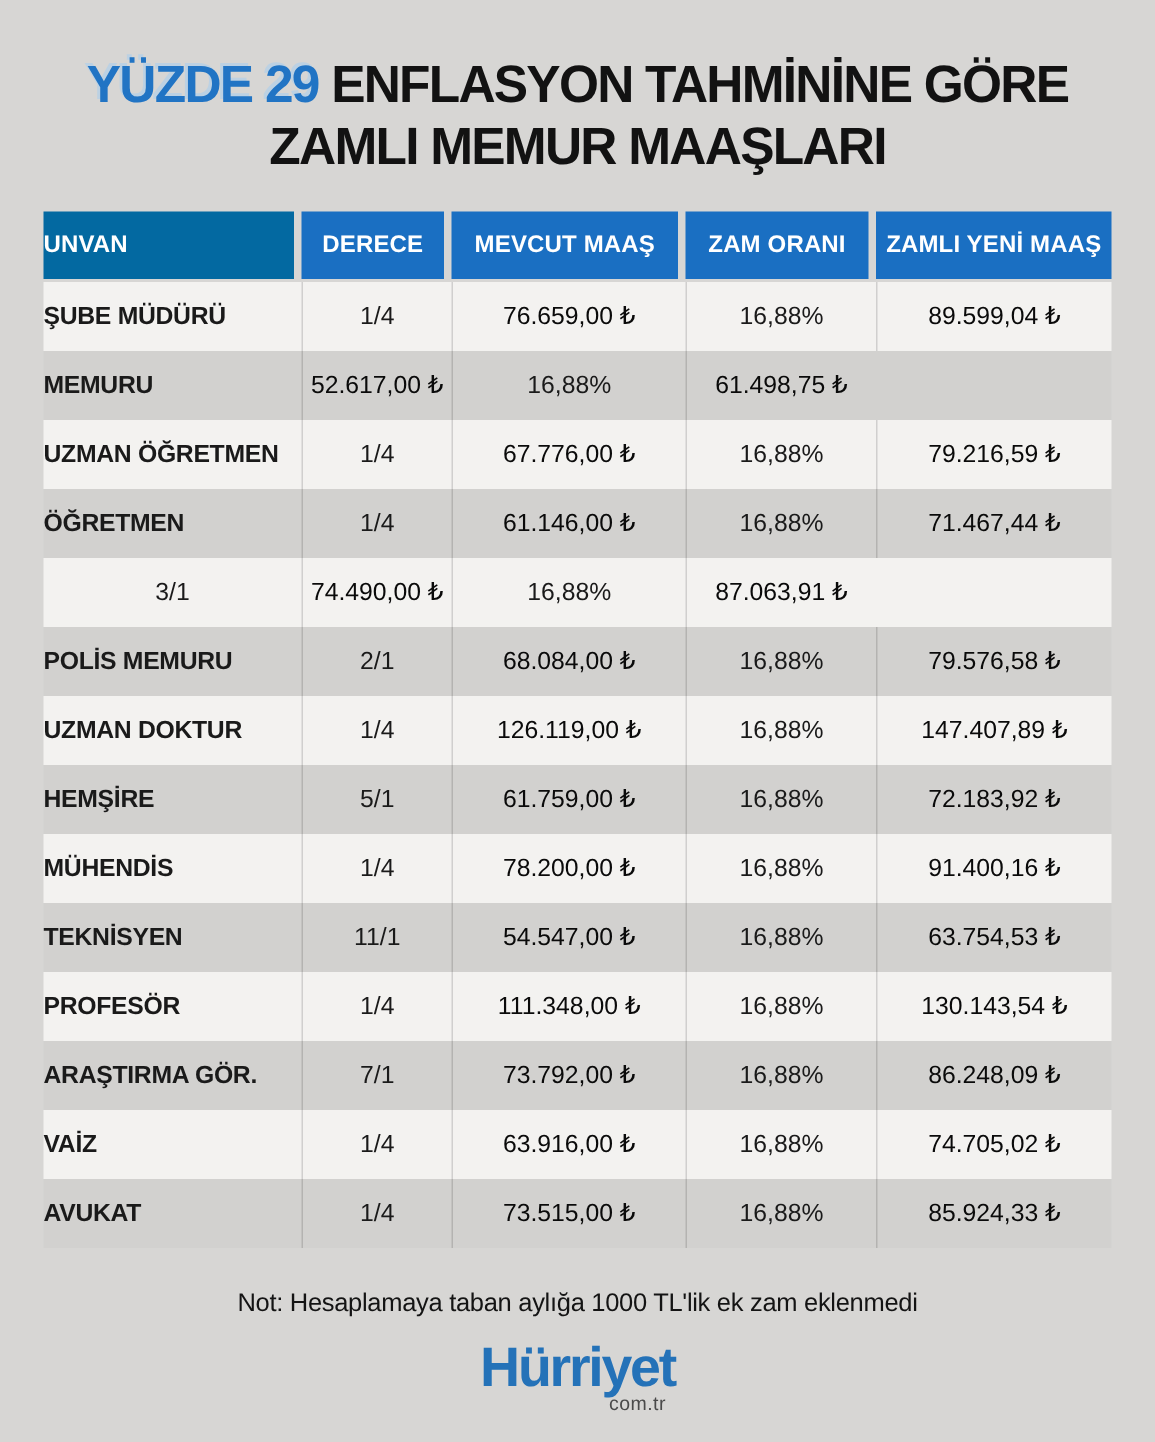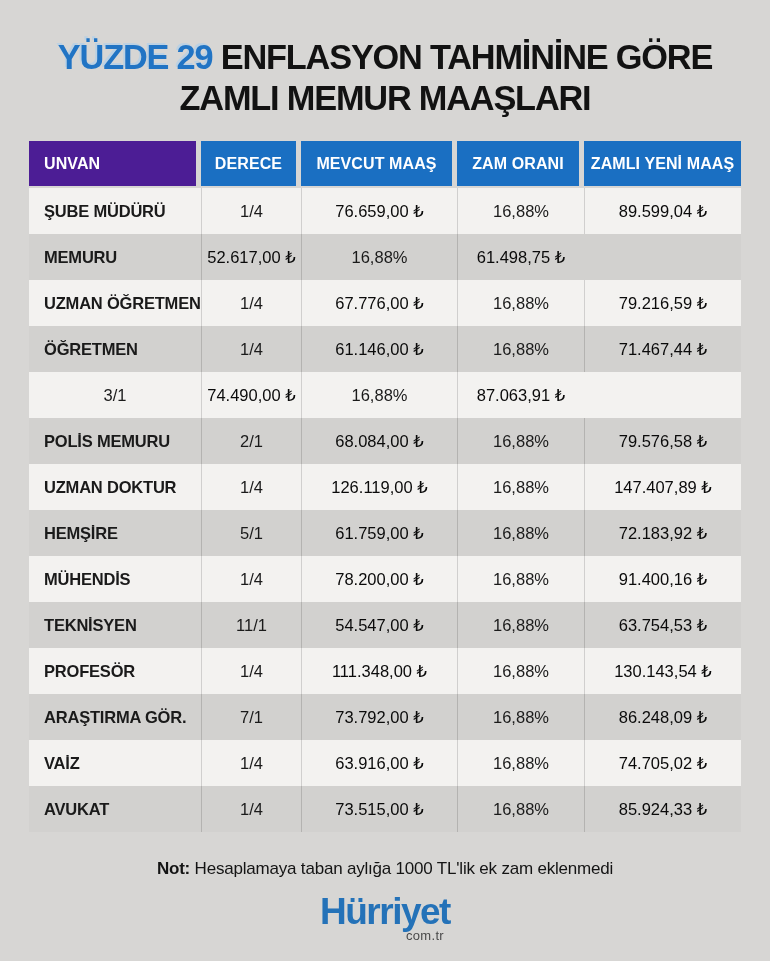--- a/index.html
+++ b/index.html
@@ -47,54 +47,53 @@
     justify-content: center;
     background: #1a6fc2;
     color: #ffffff;
     font-weight: 700;
     font-size: 16px;
     letter-spacing: 0.1px;
     margin-right: 5px;
   }
   .th-cell:last-child .th-inner { margin-right: 0; }
   .th-cell.unvan-h .th-inner {
-    background: #4c1d95;
+    background: #0369a1;
     justify-content: flex-start;
-    padding-left: 15px;
   }
 
   .tr { height: 46px; }
   .tbody .tr:nth-child(odd)  { background: #f3f2f0; }
   .tbody .tr:nth-child(even) { background: #d2d1cf; }
   .td {
     display: flex;
     align-items: center;
     justify-content: center;
     font-size: 16.5px;
     color: #1a1a1a;
   }
   .td + .td { border-left: 1px solid rgba(0,0,0,0.14); }
   .td.unvan {
     justify-content: flex-start;
-    padding-left: 15px;
+    padding-left: 0;
     font-weight: 700;
     letter-spacing: -0.2px;
   }
   .td.mevcut, .td.zamli { font-weight: 400; color: #0a0a0a; }
   .td.derece, .td.oran { font-weight: 400; }
 
   
   .note {
     margin-top: 27px;
     text-align: center;
     font-size: 17px;
     letter-spacing: -0.2px;
     color: #141414;
   }
-  .note b { font-weight: 700; }
+  .note b { font-weight: 400; }
 
   
   .footer {
     margin-top: 15px;
     text-align: center;
   }
   .logo-wrap { display: inline-block; }
   .logo-main {
     display: block;
     font-size: 37px;

